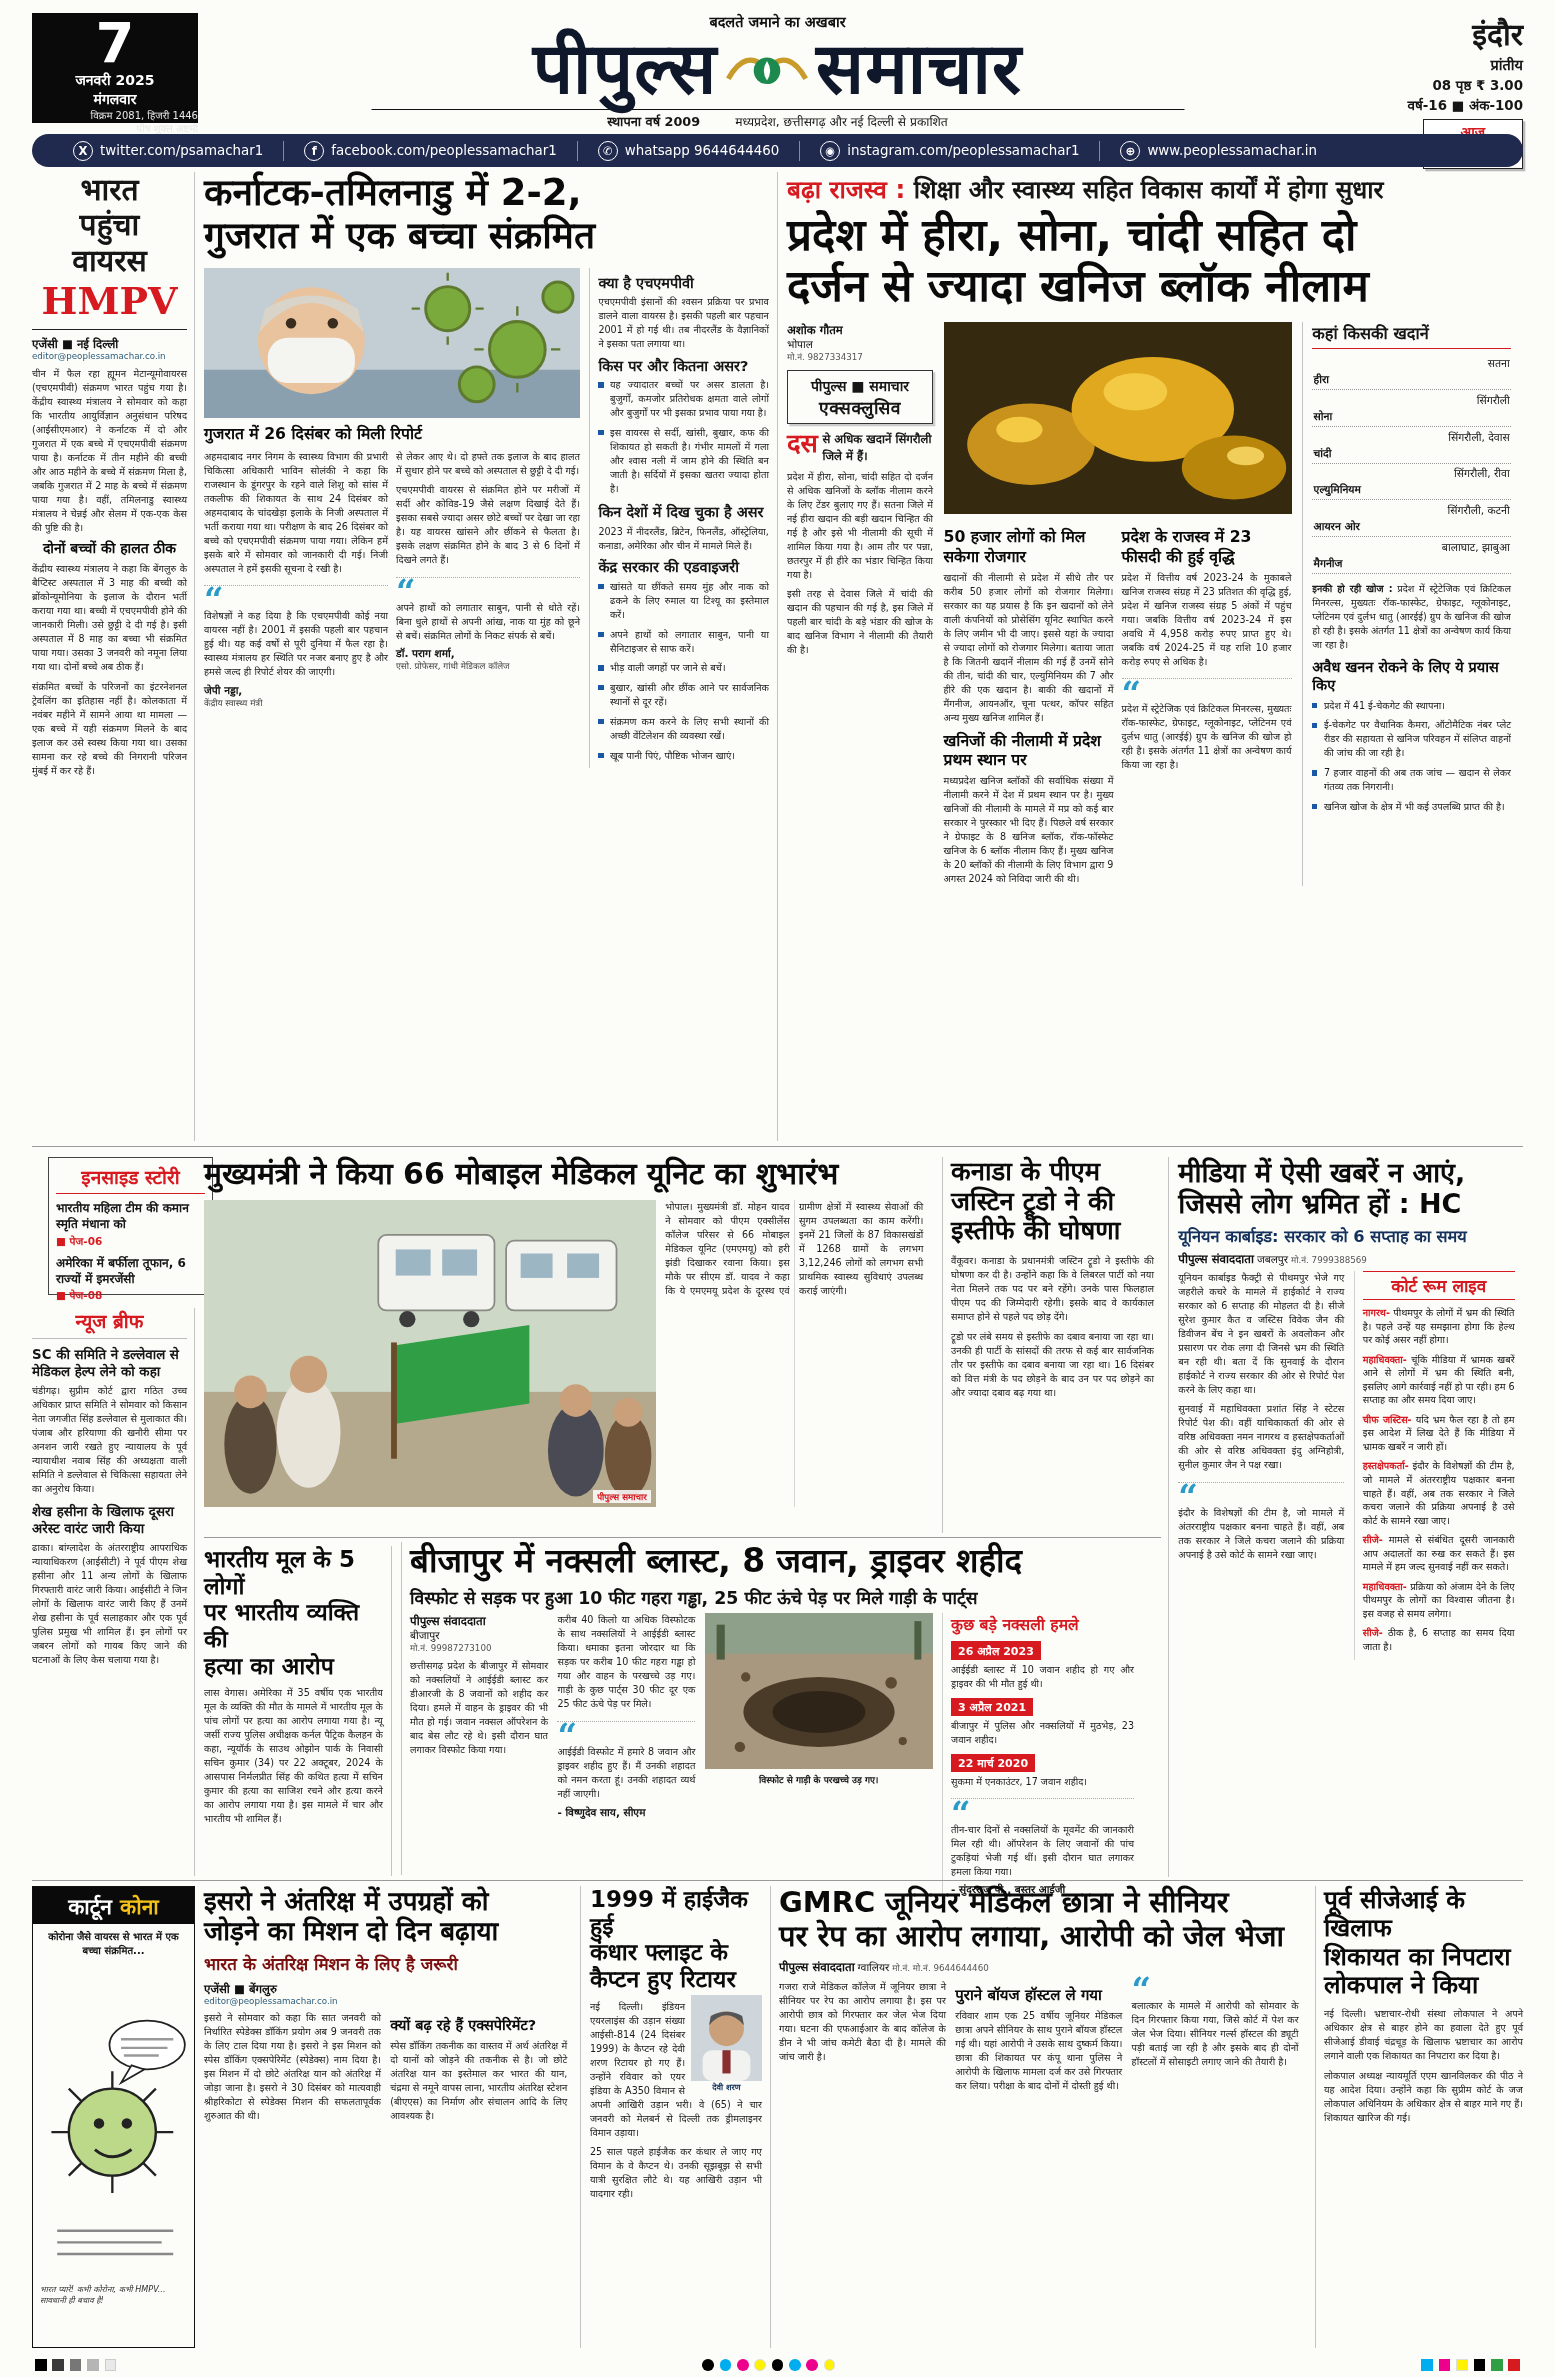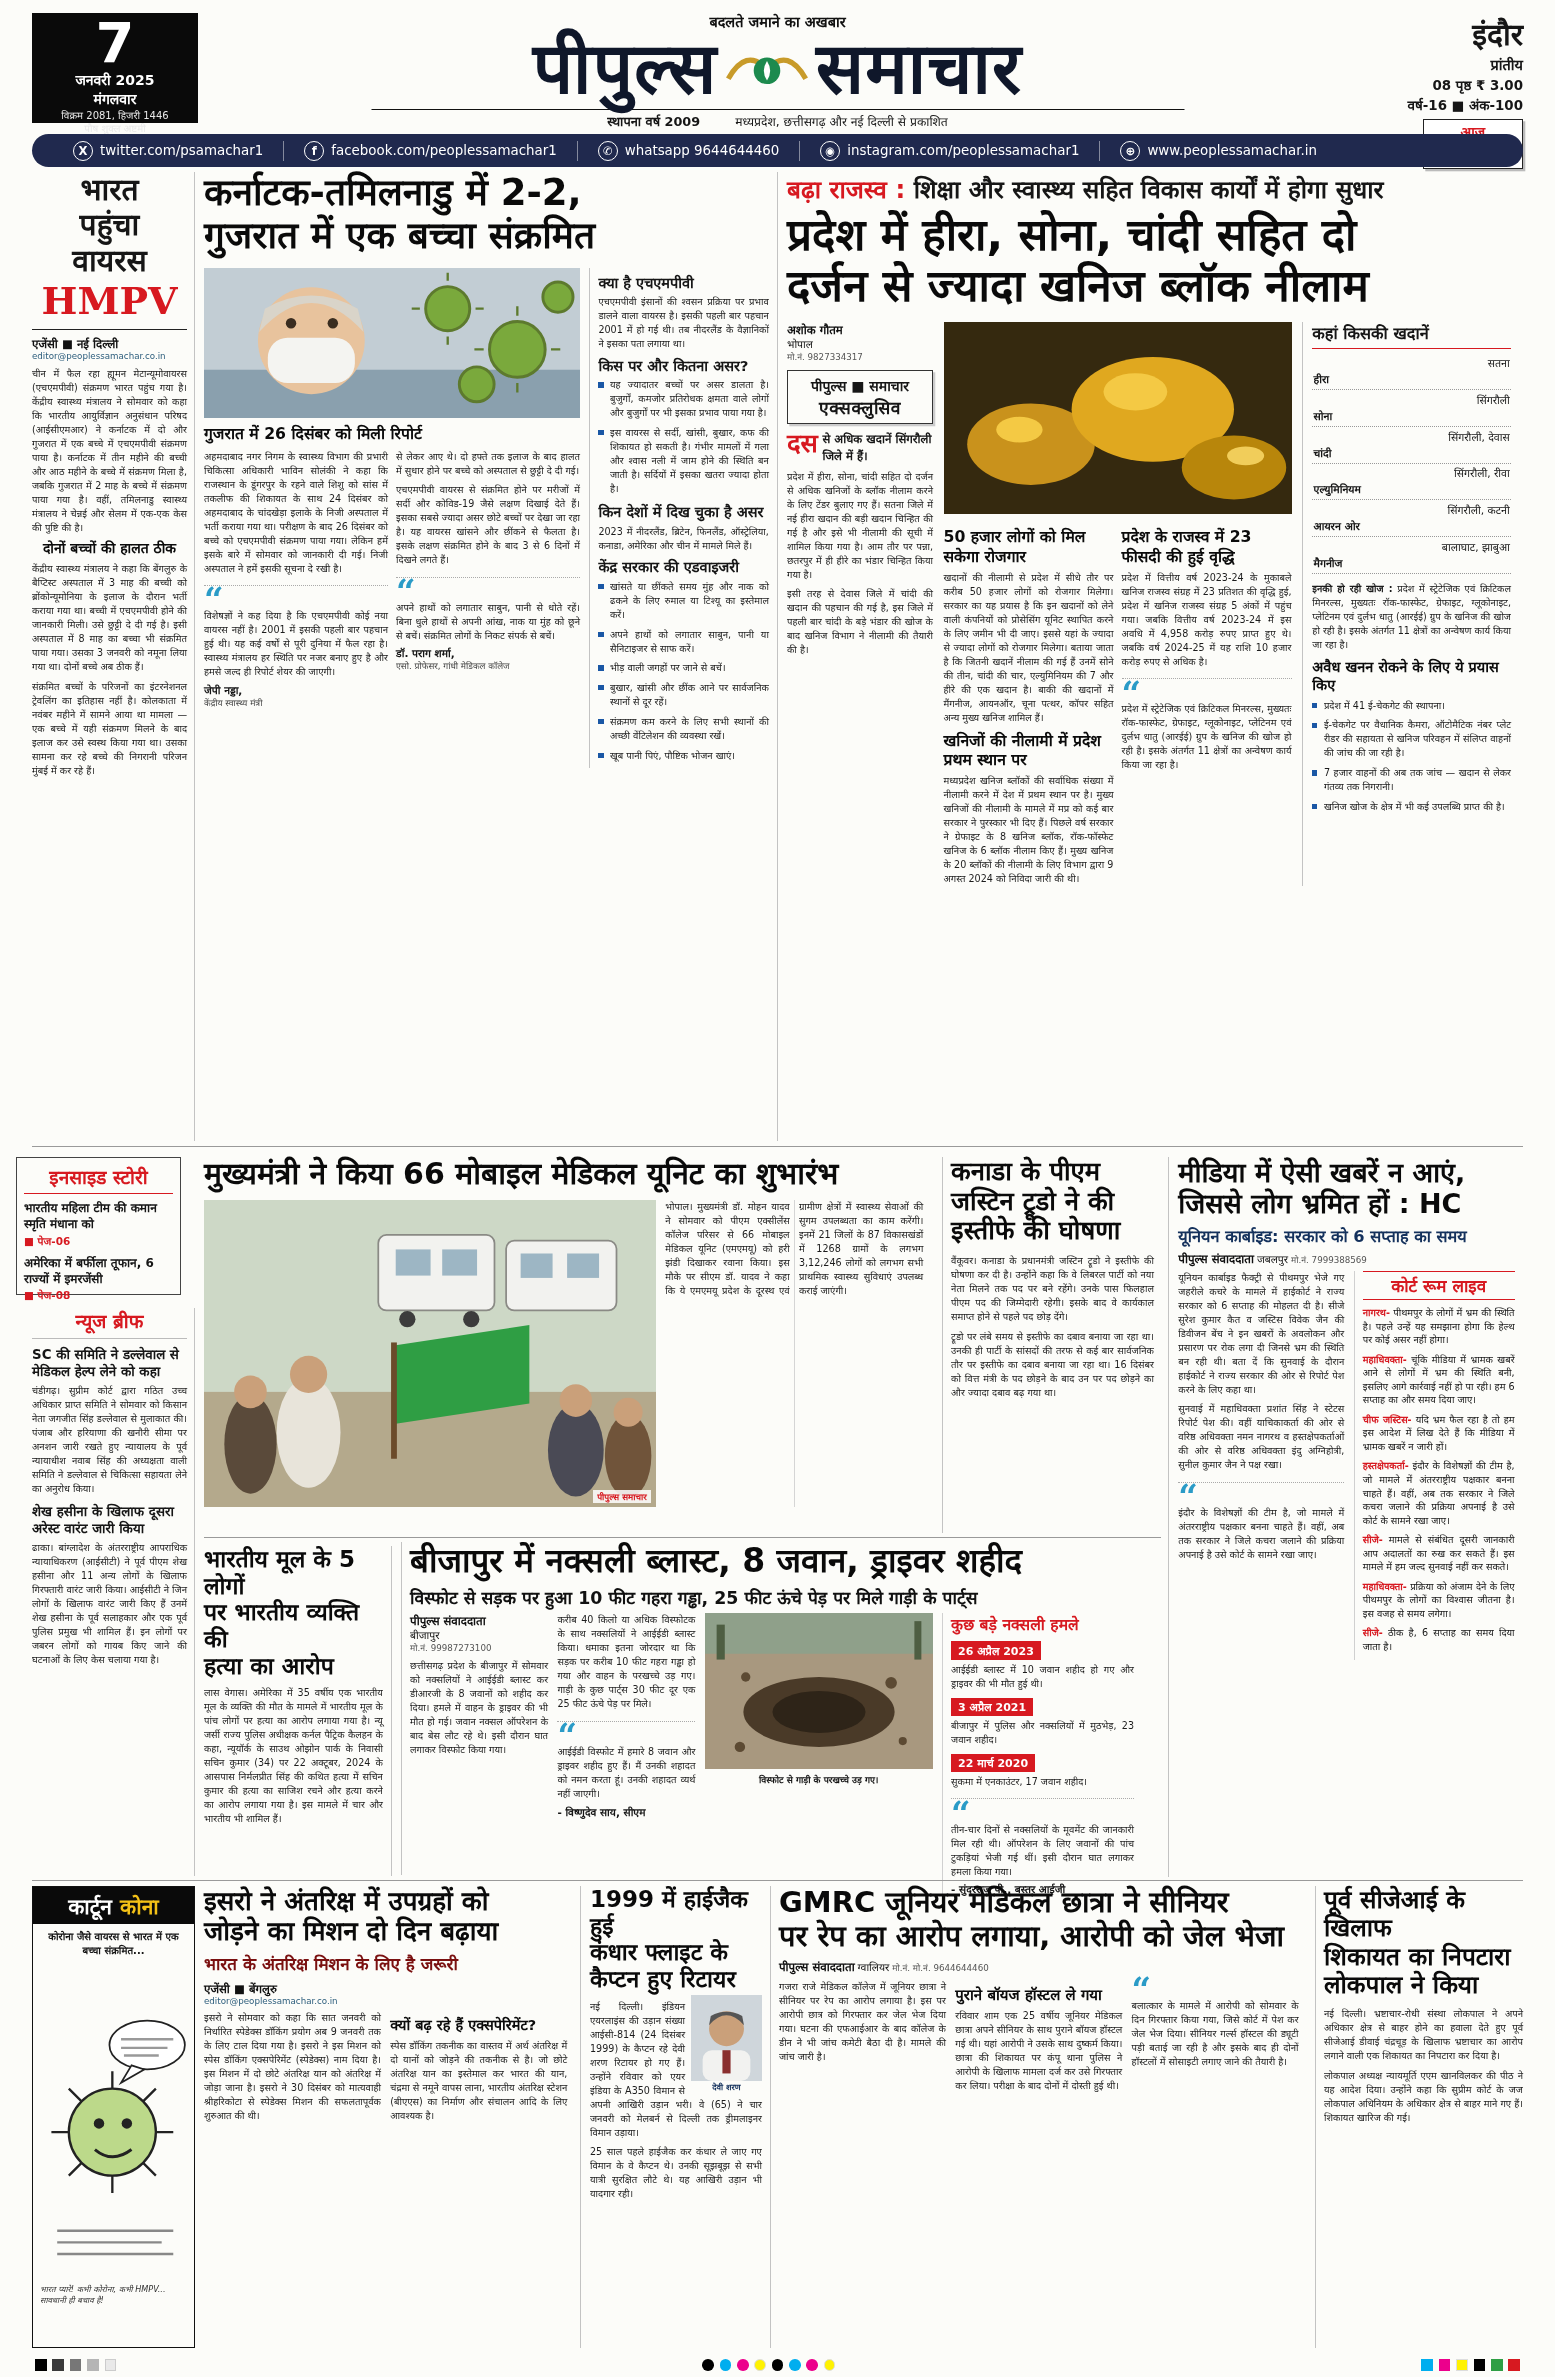--- a/index.html
+++ b/index.html
@@ -13,21 +13,21 @@
 .byline{font-weight:bold;font-size:11.6px;color:#111;}
 .phone{font-size:8.7px;color:#555;font-weight:normal;}
 .email{font-size:8.7px;color:#2c5d7c;}
 .subhead{font-weight:bold;font-size:15.7px;color:#0b0b0b;line-height:1.25;margin:5.8px 0 4.6px;}
 .hline{border-top:1.2px solid #9a9a9a;}
 
 .masthead{left:32px;top:10.5px;width:1491px;height:115px;}
 .m-date{position:absolute;left:0;top:2.3px;width:166px;height:110px;background:#0a0a0a;color:#fff;text-align:center;padding-top:2.3px;}
 .m-day{font-size:56px;font-weight:bold;line-height:1;}
 .m-line{font-size:14px;font-weight:bold;line-height:1.35;}
-.m-line.sm{font-size:10px;font-weight:normal;color:#e8e8e8;}
+.m-line.sm{font-size:10px;font-weight:normal;color:#e8e8e8;text-align:right;}
 .m-center{position:absolute;left:50%;top:0;transform:translateX(-50%);width:813px;text-align:center;}
 .m-tag{font-size:14.5px;font-weight:bold;color:#111;}
 .m-title-row{display:flex;align-items:center;justify-content:center;gap:5.8px;margin-top:1.2px;}
 .m-title{font-size:71px;font-weight:bold;color:#0f172a;letter-spacing:1.2px;line-height:1.05;}
 .m-sub{display:flex;justify-content:center;gap:35px;align-items:baseline;margin-top:2.3px;border-top:1.2px solid #111;padding-top:2.3px;}
 .m-est{font-size:12.8px;font-weight:bold;}
 .m-pub{font-size:12.2px;}
 .m-right{position:absolute;right:0;top:2.3px;width:200px;text-align:right;}
 .m-city{font-size:30px;font-weight:bold;}
 .m-type{font-size:14.5px;font-weight:bold;}
@@ -76,21 +76,21 @@
 .min-mid{width:348px;}
 .min-photo{width:348px;height:192px;background:#3a2f1d;position:relative;overflow:hidden;}
 .min-midcols{display:flex;gap:8.1px;margin-top:7px;}
 .min-midcol{width:170px;}
 .min-side{width:209px;border-left:0.6px solid #c3c3c3;padding-left:9.3px;}
 .mines-t{font-weight:bold;font-size:16.3px;border-bottom:1.7px solid #d71920;padding-bottom:3.5px;margin-bottom:4.6px;}
 .mine-row{display:flex;justify-content:space-between;border-bottom:0.6px dotted #999;padding:2.9px 1.2px;font-size:10.7px;}
 .mine-n{font-weight:bold;margin-top:16px;}
 .lead-b{font-weight:bold;}
 
-.inside{left:16px;top:1157px;width:165px;height:138px;border:1.2px solid #444;padding:5.8px 7px;}
+.inside{left:48px;top:1157px;width:165px;height:138px;border:1.2px solid #444;padding:5.8px 7px;}
 .inside-t{color:#d71920;font-weight:bold;font-size:19px;text-align:center;border-bottom:1.2px solid #d71920;padding-bottom:3.5px;margin-bottom:5.8px;}
 .in-item{font-weight:bold;font-size:12px;line-height:1.35;margin-bottom:7px;}
 .in-page{color:#d71920;display:block;font-size:10.5px;margin-top:1.2px;}
 .brief{left:32px;top:1308px;width:163px;height:568px;padding-right:7px;border-right:0.6px solid #c3c3c3;}
 .brief-t{color:#d71920;font-weight:bold;font-size:19px;text-align:center;margin-bottom:5.8px;border-bottom:0.6px solid #bbb;padding-bottom:3.5px;}
 .brief-h{font-weight:bold;font-size:13.4px;line-height:1.3;margin:7px 0 3.5px;}
 
 .cm{left:204px;top:1157px;width:729px;height:376px;padding-right:8.1px;}
 .cm-h{font-size:30px;}
 .cm-flex{display:flex;gap:9.3px;margin-top:8.1px;}

